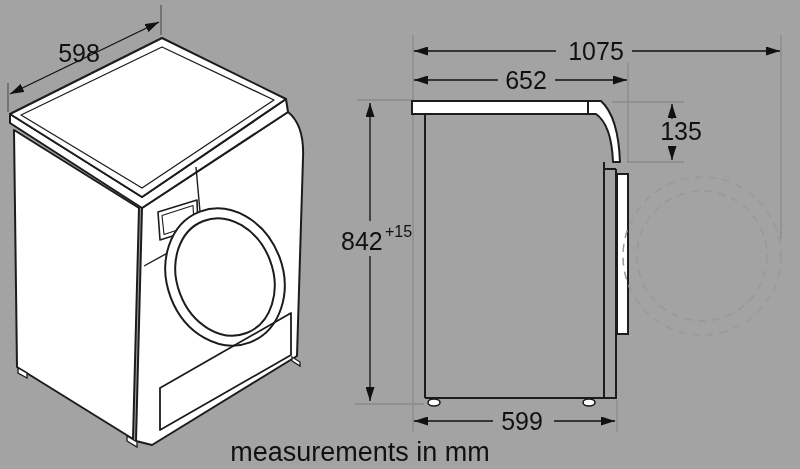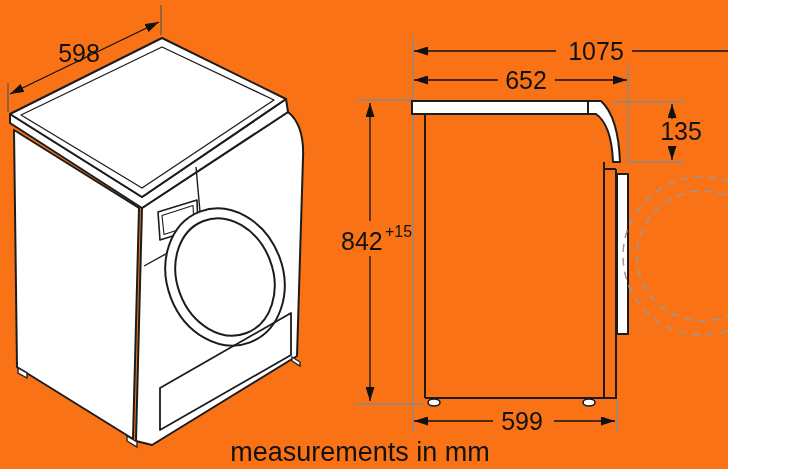--- a/index.html
+++ b/index.html
@@ -1,16 +1,16 @@
 <!DOCTYPE html>
 <html><head>
 <meta charset="utf-8">
 <style>
   html, body { margin: 0; padding: 0; background: #ffffff; }
-  .stage { position: relative; width: 728px; height: 469px; background: #f97316; overflow: hidden; }
+  .stage { position: relative; width: 800px; height: 469px; background: #a3a3a3; overflow: hidden; }
   svg text {
     font-family: "Liberation Sans", "DejaVu Sans", sans-serif;
     fill: #111111;
   }
   .dim-text  { font-size: 25px; }
   .sup-text  { font-size: 16px; }
   .note-text { font-size: 27px; }
 </style>
 </head>
 <body>

